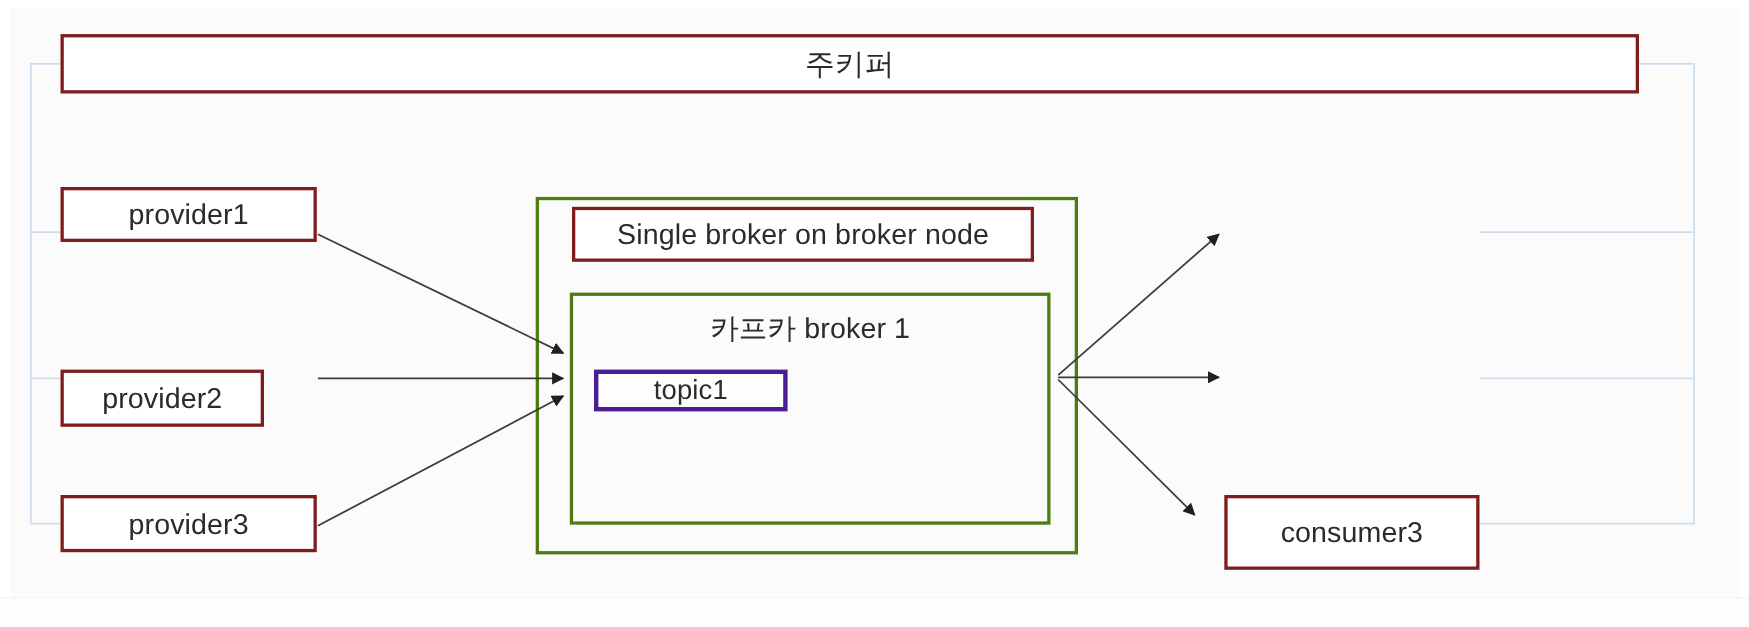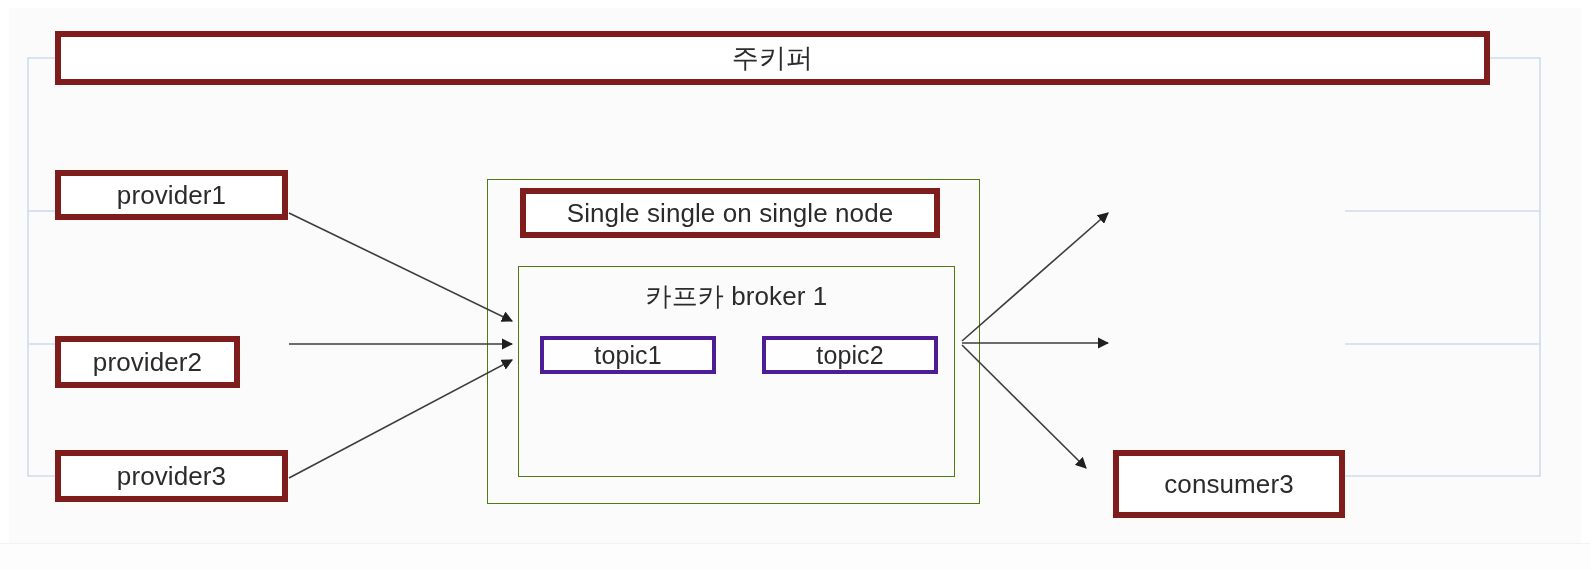--- a/index.html
+++ b/index.html
@@ -42,33 +42,33 @@
     left: 1581px; top: 0;
     width: 9px; height: 570px;
     background: #ffffff;
   }
 
   
   .box {
     position: absolute;
     box-sizing: border-box;
     background: #ffffff;
-    border: 6px solid #7f1d1d;
+    border: 3px solid #7f1d1d;
     display: flex;
     align-items: center;
     justify-content: center;
     color: #2b2b2b;
     font-size: 26px;
     font-weight: 400;
     letter-spacing: 0.1px;
     white-space: nowrap;
   }
   .box.frame {
     background: transparent;
-    border: 1px solid #4d7c0f;
+    border: 3px solid #4d7c0f;
   }
   .box.plain {
     border: 4px solid #4c1d95;
     background: #fefefe;
   }
 
   
   #zookeeper-box {
     left: 55px;  top: 31px;
     width: 1435px; height: 54px;
@@ -158,32 +158,29 @@
   <div class="box" id="provider2-box">
     <span>provider2</span>
   </div>
   <div class="box" id="provider3-box">
     <span>provider3</span>
   </div>
 
   <div class="box frame" id="broker-outer-box"></div>
 
   <div class="box" id="broker-title-box">
-    <span>Single single on single node</span>
+    <span>Single broker on broker node</span>
   </div>
 
   <div class="box frame" id="kafka-broker-box">
     <span id="kafka-broker-label">카프카 broker 1</span>
   </div>
 
   <div class="box plain" id="topic1-box">
     <span>topic1</span>
-  </div>
-  <div class="box plain" id="topic2-box">
-    <span>topic2</span>
   </div>
 
   <div class="box" id="consumer3-box">
     <span>consumer3</span>
   </div>
 
   <svg class="overlay" viewBox="0 0 1590 570" preserveAspectRatio="none">
     <defs>
       <marker id="arrowhead" viewBox="0 0 10 10" refX="9" refY="5" markerWidth="7" markerHeight="7" orient="auto-start-reverse">
         <path d="M 0 0 L 10 5 L 0 10 z" fill="#1f1f1f"></path>

